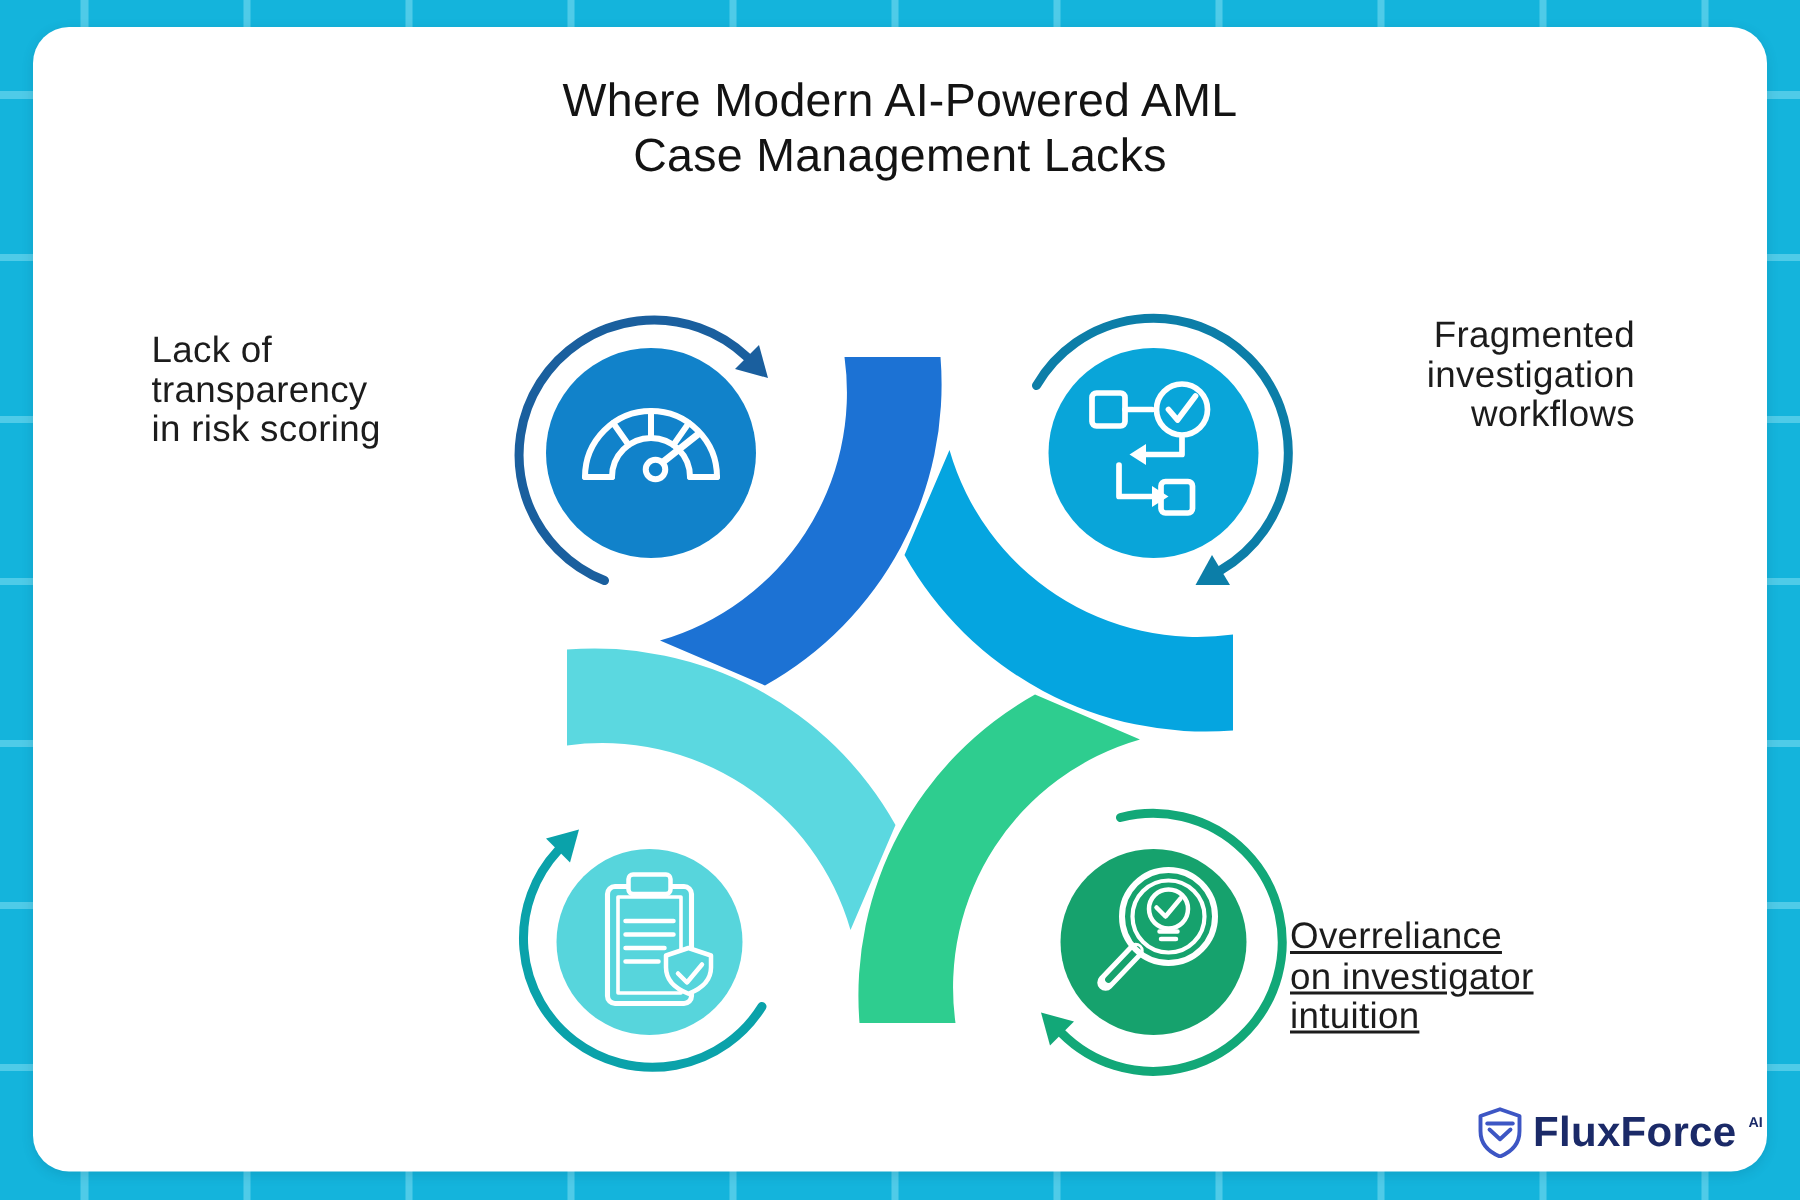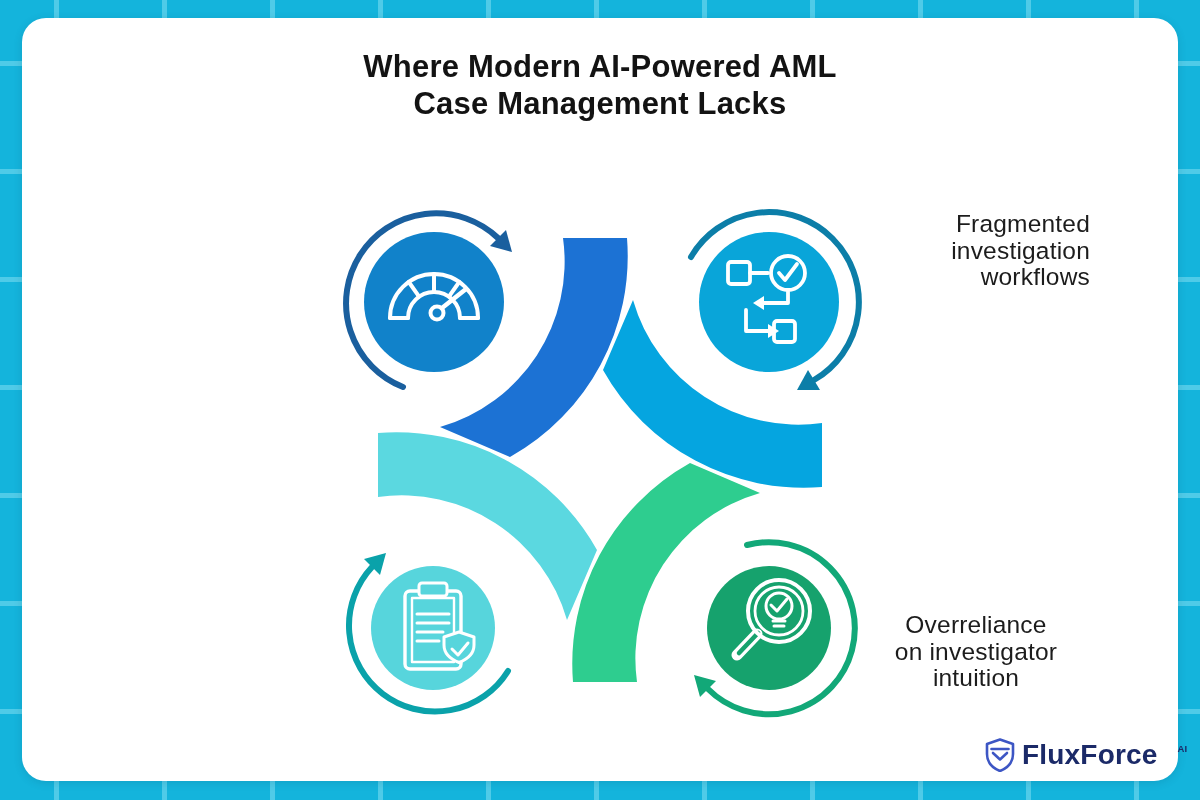--- a/index.html
+++ b/index.html
@@ -16,51 +16,52 @@
     background-position:-49px 0px, 0px -42px;
   }
   .card{
     position:absolute;left:22px;top:18px;right:22px;bottom:19px;
     background:#ffffff;border-radius:24px;
     box-shadow:0 2px 8px rgba(0,60,90,.15);
   }
   .title{
     position:absolute;left:200px;top:48px;width:800px;margin:0;
     text-align:center;color:#131313;
-    font-size:31px;line-height:37px;font-weight:700;letter-spacing:.2px;
+    font-size:31px;line-height:37px;font-weight:400;letter-spacing:.2px;
   }
   .label{
     position:absolute;color:#1c1c1c;
     font-size:24.5px;line-height:26.5px;font-weight:400;letter-spacing:.2px;
   }
   .label.tl{left:101px;top:221px;width:230px;text-align:left;}
   .label.tr{left:858px;top:211px;width:232px;text-align:right;}
   .label.bl{left:101px;top:601px;width:230px;text-align:left;}
-  .label.br{left:860px;top:612px;width:232px;text-align:center;}
+  .label.br{left:860px;top:612px;width:232px;text-align:left;text-decoration:underline;}
   .diagram{position:absolute;left:0;top:0;}
   .logo{
     position:absolute;left:985px;top:735px;height:40px;
     display:flex;align-items:center;gap:7px;
   }
   .logo .brand{
     color:#1b2a68;font-size:28px;font-weight:700;letter-spacing:.2px;
   }
   .logo sup{
     color:#1b2a68;font-size:9.5px;font-weight:700;
-    position:relative;top:-7px;left:13px;
+    position:relative;top:-7px;left:1px;
   }
 </style>
 </head>
 <body>
 
 <div class="canvas">
   <div class="card"></div>
 
   <h1 class="title">Where Modern AI-Powered AML<br>Case Management Lacks</h1>
 
+  <div class="label tl">Lack of<br>transparency<br>in risk scoring</div>
   <div class="label tr">Fragmented<br>investigation<br>workflows</div>
   <div class="label br">Overreliance<br>on investigator<br>intuition</div>
 
   <svg class="diagram" width="1200" height="800" viewBox="0 0 1200 800">
 
     <g>
       <path d="M563,238 L627,238 A230,230 0 0 1 510,457 L440,427 A172,172 0 0 0 563,238 Z" fill="#1c72d4"></path>
       <path transform="rotate(90 600 460)" d="M563,238 L627,238 A230,230 0 0 1 510,457 L440,427 A172,172 0 0 0 563,238 Z" fill="#05a5e0"></path>
       <path transform="rotate(180 600 460)" d="M563,238 L627,238 A230,230 0 0 1 510,457 L440,427 A172,172 0 0 0 563,238 Z" fill="#2ecd8f"></path>
       <path transform="rotate(270 600 460)" d="M563,238 L627,238 A230,230 0 0 1 510,457 L440,427 A172,172 0 0 0 563,238 Z" fill="#5bd8e0"></path>

